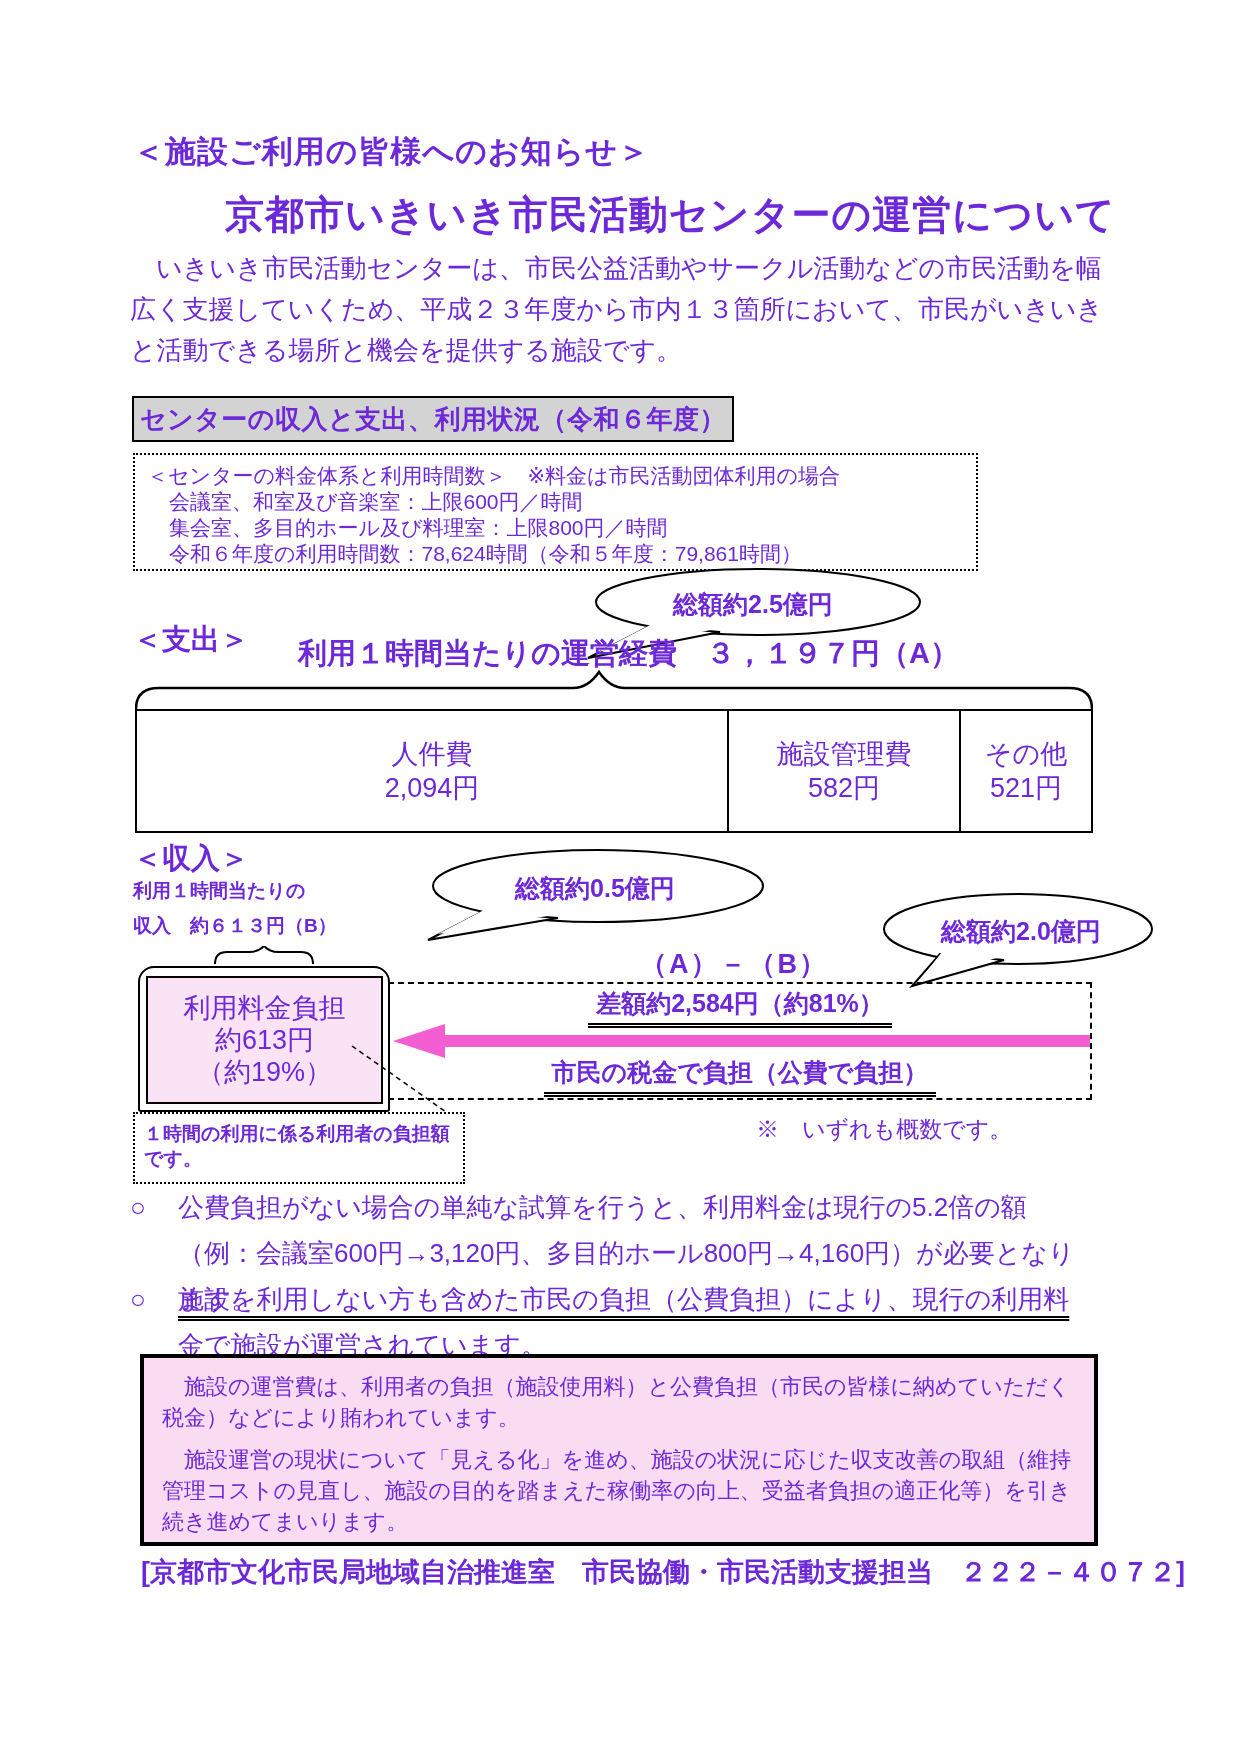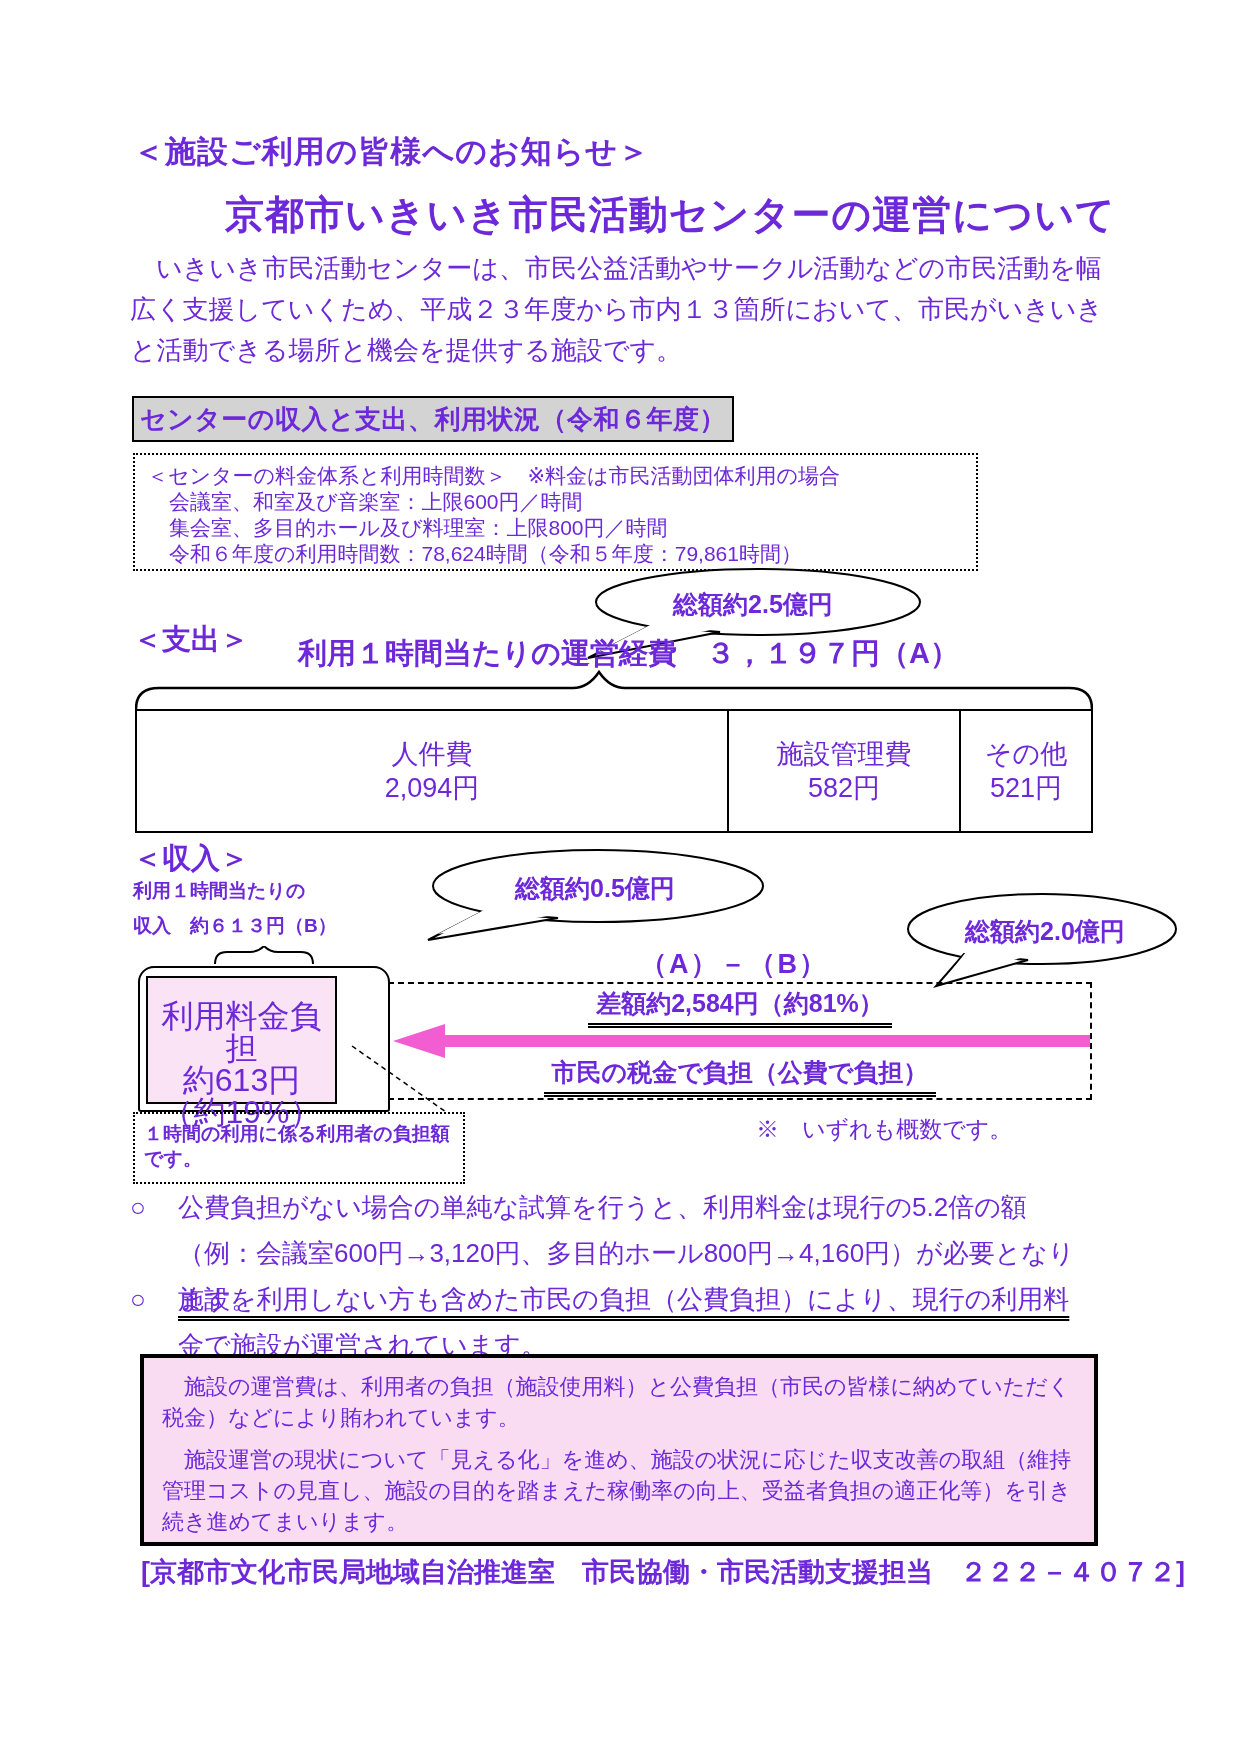--- a/index.html
+++ b/index.html
@@ -64,23 +64,23 @@
   .dbl-underline {
     display:inline-block; font-size:25px; font-weight:bold;
     border-bottom:5px double #000; padding:0 8px 3px 8px;
   }
 
   .pink-outer {
     left:138px; top:966px; width:252px; height:146px;
     border:2px solid #000; border-radius:16px 16px 3px 3px; background:#fff;
   }
   .pink-inner {
-    left:146px; top:976px; width:191px; height:128px;
+    left:146px; top:976px; width:237px; height:128px;
     border:2px solid #000; background:#fae3f5;
-    text-align:center; font-size:32px; line-height:32px; padding-top:22px;
+    text-align:center; font-size:27px; line-height:32px; padding-top:14px;
   }
 
   .note-box {
     left:133px; top:1112px; width:332px; height:72px;
     border:2px dotted #000; padding:7px 9px;
     font-size:19px; line-height:25px; font-weight:bold;
   }
   .approx-note { left:756px; top:1114px; font-size:23px; }
 
   .bullet { left:130px; width:985px; display:flex; }
@@ -157,21 +157,21 @@
 
   <div class="abs bubble" style="left:420px; top:848px; width:350px; height:100px;">
     <svg width="350" height="100" viewBox="0 0 350 100">
       <ellipse cx="178" cy="38" rx="165" ry="36" fill="#fff" stroke="#000" stroke-width="2"></ellipse>
       <polygon points="62,64 8,92 138,70" fill="#fff" stroke="#000" stroke-width="2"></polygon>
       <polygon points="64,62 18,86 134,67" fill="#fff" stroke="none"></polygon>
     </svg>
     <div class="bubble-text" style="top:24px;">総額約0.5億円</div>
   </div>
 
-  <div class="abs bubble" style="left:900px; top:892px; width:290px; height:100px;">
+  <div class="abs bubble" style="left:876px; top:892px; width:290px; height:100px;">
     <svg width="290" height="100" viewBox="0 0 290 100">
       <ellipse cx="142" cy="37" rx="134" ry="35" fill="#fff" stroke="#000" stroke-width="2"></ellipse>
       <polygon points="64,62 36,94 128,68" fill="#fff" stroke="#000" stroke-width="2"></polygon>
       <polygon points="66,60 44,88 124,65" fill="#fff" stroke="none"></polygon>
     </svg>
     <div class="bubble-text" style="top:23px;">総額約2.0億円</div>
   </div>
 
   <div class="abs formula-label">（A）－（B）</div>
 

